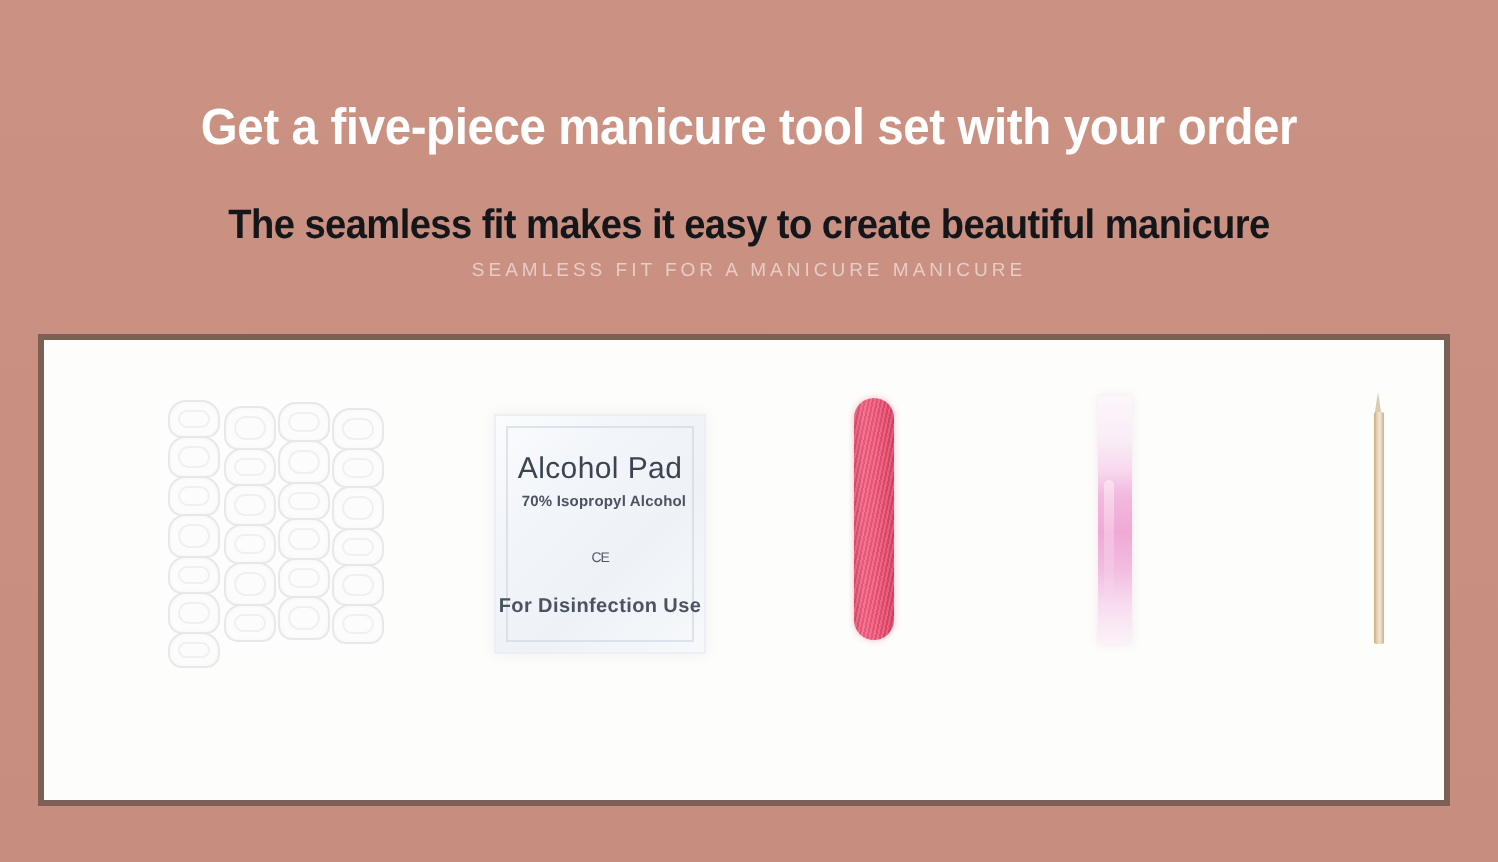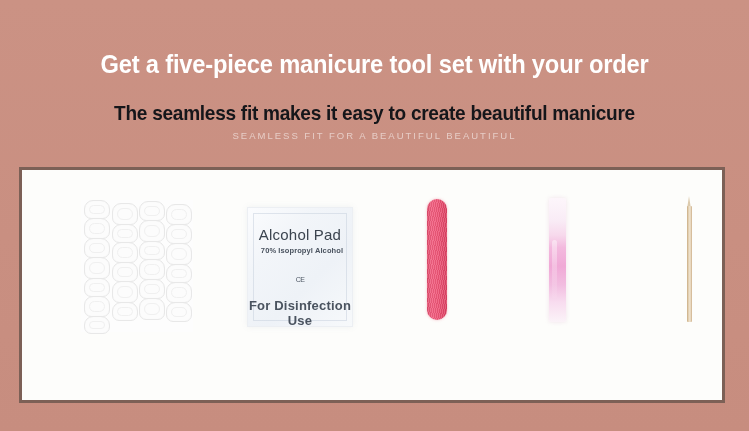--- a/index.html
+++ b/index.html
@@ -178,21 +178,21 @@
     left: 0; right: 0;
     top: 68px;
     font-size: 7px;
     color: #4f5865;
     letter-spacing: -0.6px;
   }
   .pad-use {
     position: absolute;
     left: 0; right: 0;
     top: 90px;
-    font-size: 13px;
+    font-size: 10px;
     color: #4a535f;
     font-weight: bold;
     letter-spacing: 0.2px;
   }
 
   
   .nail-file {
     position: absolute;
     left: 376px;
     top: 29px;
@@ -315,21 +315,21 @@
 </style>
 </head>
 <body>
 
 <div class="banner">
 
   <div class="headline">Get a five-piece manicure tool set with your order</div>
 
   <div class="subhead">The seamless fit makes it easy to create beautiful manicure</div>
 
-  <div class="microcaps">SEAMLESS FIT FOR A BEAUTIFUL BEAUTIFUL</div>
+  <div class="microcaps">SEAMLESS FIT FOR A MANICURE MANICURE</div>
 
   <div class="panel">
     <div class="panel-inner">
 
       <div class="product-row">
 
         <div class="tape-sheet">
           <div class="col c1">
               <div class="tab" style="top: 0px; height: 17px;"></div>
               <div class="tab" style="top: 18px; height: 19px;"></div>

